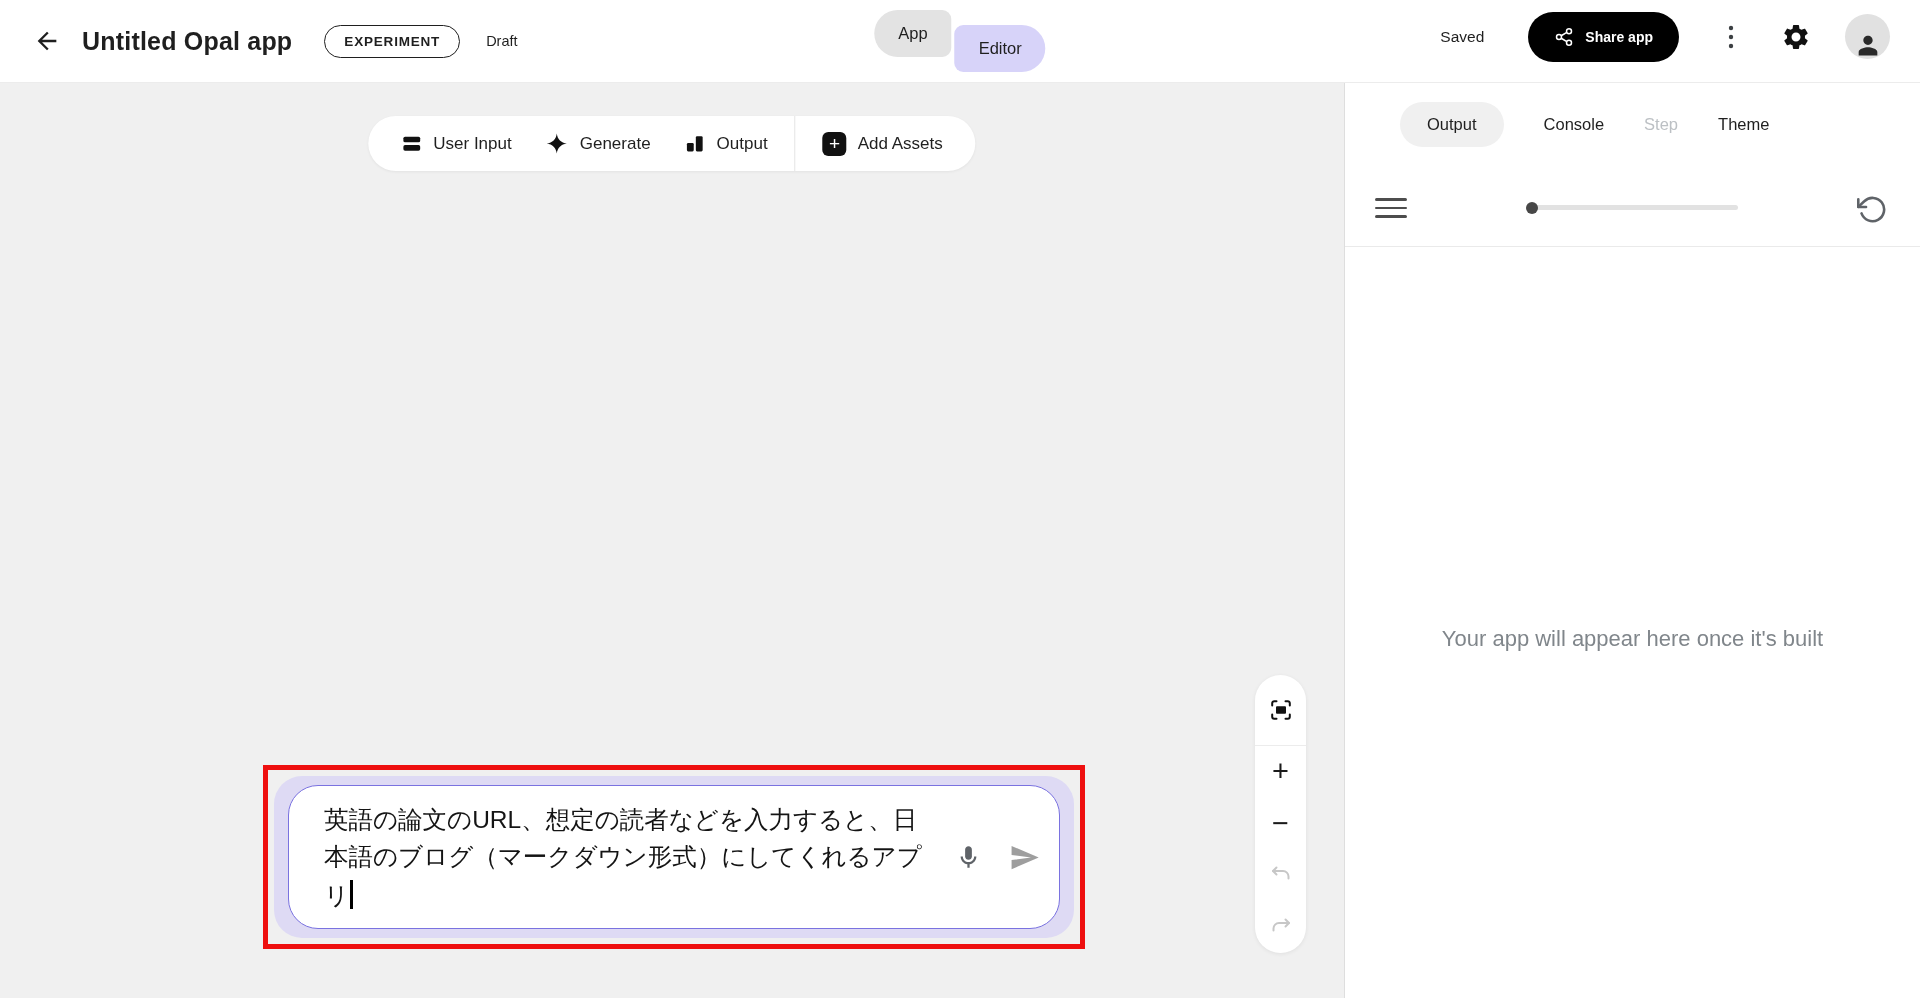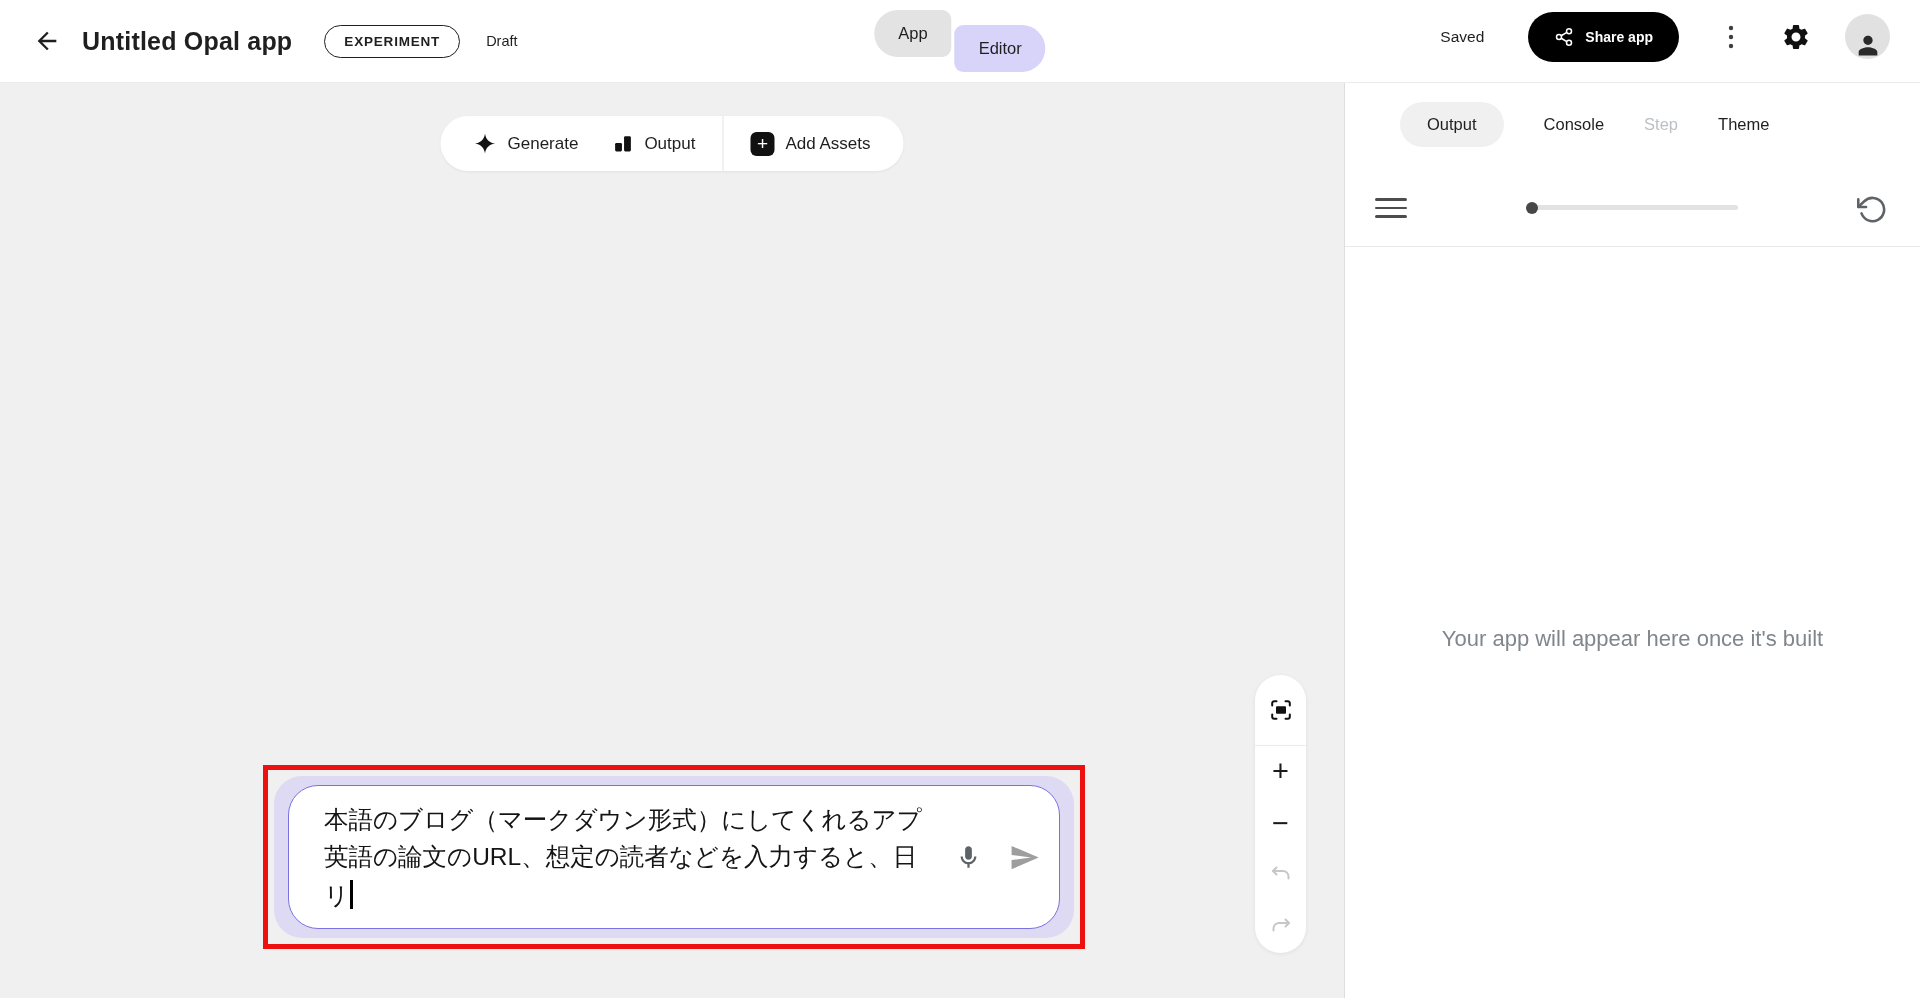--- a/index.html
+++ b/index.html
@@ -131,20 +131,27 @@
           <path d="M12 12c2.21 0 4-1.79 4-4s-1.79-4-4-4-4 1.79-4 4 1.79 4 4 4zm0 2c-2.67 0-8 1.34-8 4v3h16v-3c0-2.66-5.33-4-8-4z"></path>
         </svg>
     </button>
   </div>
 </div>
 
 <div class="canvas">
 
   <div class="node-toolbar">
     <button class="nt-item">
+      <svg width="21" height="21" viewBox="0 0 20 20" fill="#111">
+          <rect x="2" y="3.5" width="16" height="5.4" rx="1.6"></rect>
+          <rect x="2" y="11.4" width="16" height="5.4" rx="1.6"></rect>
+        </svg>
+      <span>User Input</span>
+    </button>
+    <button class="nt-item">
       <svg width="23" height="23" viewBox="0 0 24 24" fill="#111">
           <path d="M12 1.5 C12.7 7.5 16.5 11.3 22.5 12 C16.5 12.7 12.7 16.5 12 22.5 C11.3 16.5 7.5 12.7 1.5 12 C7.5 11.3 11.3 7.5 12 1.5 Z"></path>
         </svg>
       <span>Generate</span>
     </button>
     <button class="nt-item">
       <svg width="21" height="21" viewBox="0 0 20 20" fill="#111">
           <rect x="2.5" y="9.5" width="6.5" height="8" rx="1.2"></rect>
           <rect x="11" y="3" width="6.5" height="14.5" rx="1.2"></rect>
         </svg>
@@ -187,22 +194,22 @@
           <path d="M20 8 H10 a5.5 5.5 0 0 0 -5.5 5.5 v2"></path>
           <path d="M16.5 4.5 L20 8 l-3.5 3.5"></path>
         </svg>
     </button>
   </div>
 
   <div class="red-frame">
     <div class="glow">
       <div class="prompt-box">
         <div class="prompt-text">
+          <div class="ln">英語の論文のURL、想定の読者などを入力すると、日</div>
           <div class="ln">本語のブログ（マークダウン形式）にしてくれるアプ</div>
-          <div class="ln">英語の論文のURL、想定の読者などを入力すると、日</div>
           <div class="ln"><span>リ</span><span class="cursor"></span></div>
         </div>
         <div class="prompt-icons">
           <button>
             <svg width="27" height="27" viewBox="0 0 24 24" fill="#5f6368">
                 <path d="M12 14c1.66 0 3-1.34 3-3V5c0-1.66-1.34-3-3-3S9 3.34 9 5v6c0 1.66 1.34 3 3 3z"></path>
                 <path d="M17 11c0 2.76-2.24 5-5 5s-5-2.24-5-5H5c0 3.53 2.61 6.43 6 6.92V21h2v-3.08c3.39-.49 6-3.39 6-6.92h-2z"></path>
               </svg>
           </button>
           <button>

